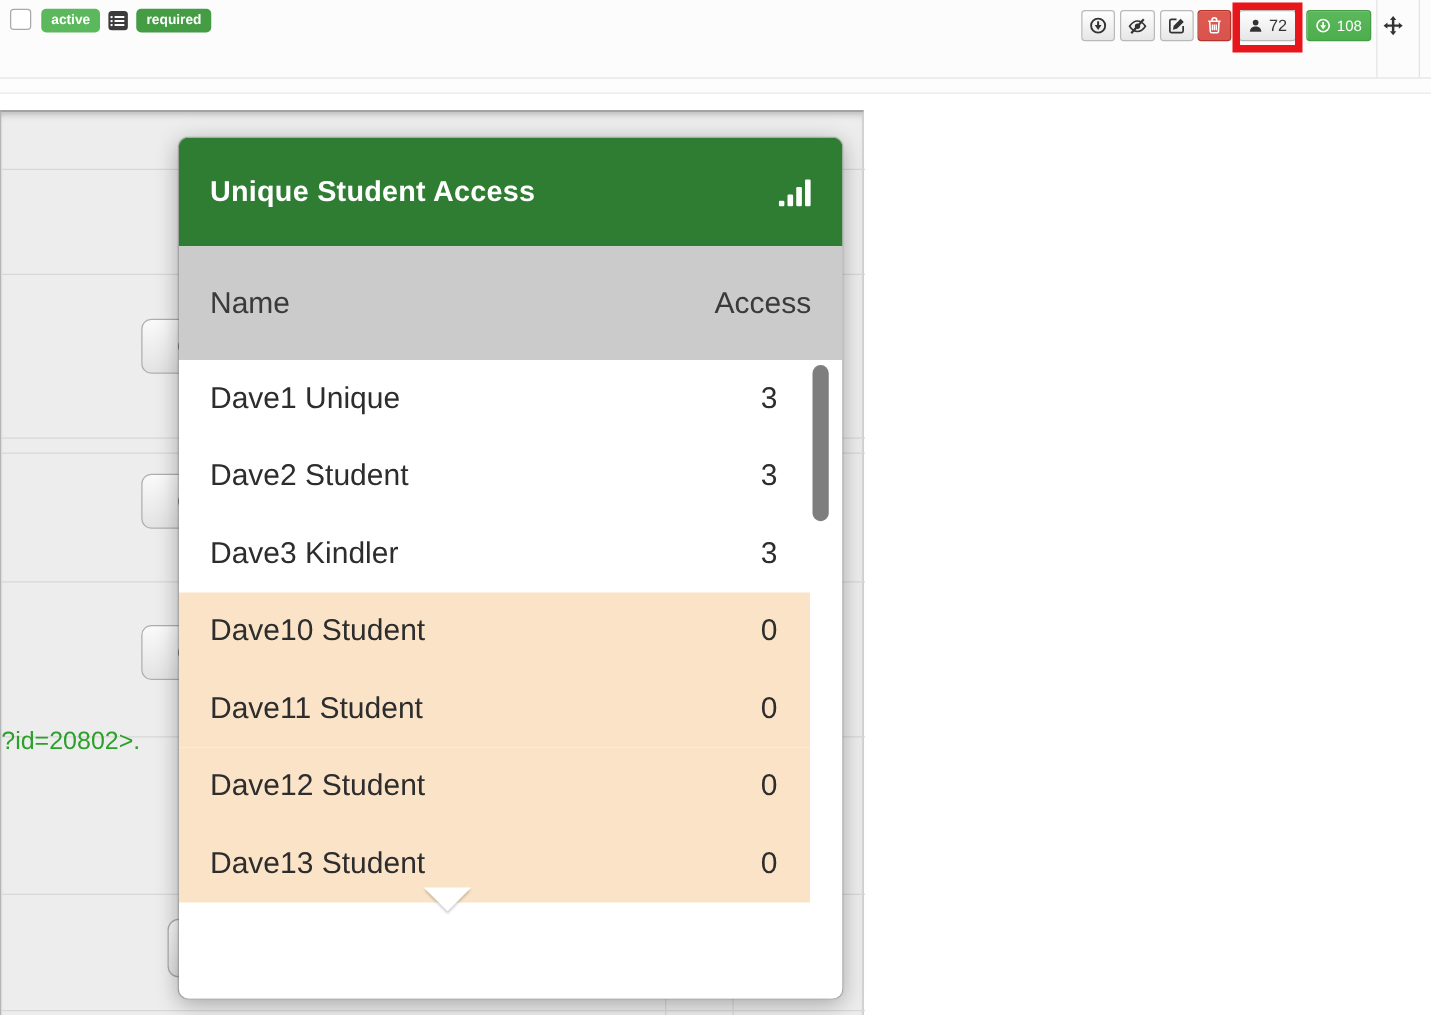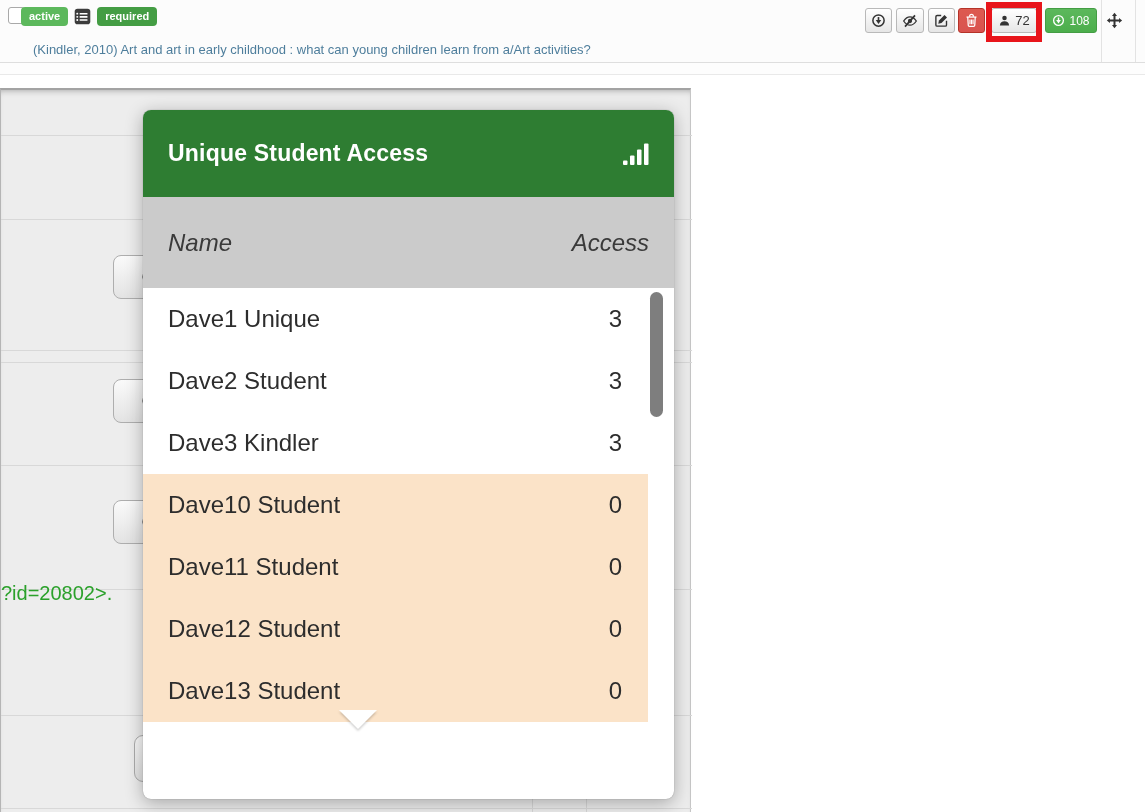--- a/index.html
+++ b/index.html
@@ -3,21 +3,21 @@
 <meta charset="utf-8">
 <style>
   html,body{margin:0;padding:0;background:#fff;}
   #screen{position:relative;width:1145px;height:812px;overflow:hidden;background:#fff;
           font-family:"Liberation Sans", sans-serif;-webkit-font-smoothing:antialiased;}
 
   
   .top-row{position:absolute;left:0;top:0;width:1145px;height:62px;background:#fcfcfc;border-bottom:1px solid #dedede;}
   .sub-strip{position:absolute;left:0;top:63px;width:1145px;height:11px;background:#fdfdfd;border-bottom:1px solid #e9e9e9;}
   .checkbox{position:absolute;left:8px;top:7px;width:15px;height:15px;background:#fff;border:1px solid #a9a9a9;border-radius:3px;}
-  .badges{position:absolute;left:21px;top:7px;display:flex;align-items:center;gap:6px;}
+  .badges{position:absolute;left:33px;top:7px;display:flex;align-items:center;gap:6px;}
   .badge{display:inline-block;font-size:11px;font-weight:bold;color:#fff;padding:4px 8px;border-radius:4px;line-height:1;}
   .b-active{background:var(--badge-active);}
   .b-required{background:var(--badge-required);}
   .list-ic{width:17px;height:17px;color:#3c3c3c;display:inline-flex;}
   .citation{position:absolute;left:33px;top:42px;font-size:13px;color:var(--citation-blue);white-space:nowrap;}
   .cell-vline{position:absolute;top:0;width:1px;height:62px;background:#e3e3e3;}
 
   
   .mbtn{position:absolute;top:8px;height:25px;box-sizing:border-box;border:1px solid #b9b9b9;border-radius:3px;
         background:linear-gradient(#ffffff,#e6e6e6);display:flex;align-items:center;justify-content:center;gap:4px;
@@ -51,21 +51,21 @@
   .bb.green{background:linear-gradient(#55b155,#3fa03f);border-color:#3c8c3c;color:#fff;font-size:20px;}
   .move-bottom{position:absolute;left:543px;top:652px;width:26px;height:26px;color:#2b2b2b;}
 
   
   .popover{position:absolute;left:143px;top:110px;width:531px;height:689px;background:#fff;border-radius:8px;
            overflow:hidden;z-index:20;box-shadow:0 4px 18px rgba(0,0,0,.30),0 0 1px rgba(0,0,0,.4);}
   .pop-head{height:87px;background:var(--accent-green);display:flex;align-items:center;padding:0 25px;box-sizing:border-box;}
   .pop-title{color:#fff;font-size:23px;font-weight:bold;letter-spacing:.2px;}
   .chart-ic{margin-left:auto;width:26px;height:24px;color:#fff;}
   .pop-sub{height:91px;background:var(--subheader-gray);display:flex;align-items:center;padding:0 25px;
-           box-sizing:border-box;font-size:24px;color:#3a3a3a;font-style:italic;}
+           box-sizing:border-box;font-size:24px;color:#3a3a3a;}
   .pop-sub .right{margin-left:auto;}
   .t-row{width:505px;height:62px;box-sizing:border-box;display:flex;align-items:center;
          padding:0 26px 0 25px;font-size:24px;color:#2d2d2d;background:#fff;}
   .t-row.hl{background:var(--row-highlight);gap:16px;}
   .t-row .t-access{margin-left:auto;}
   .sb-thumb{position:absolute;left:507px;top:182px;width:13px;height:125px;background:#7e7e7e;border-radius:7px;}
   .pop-arrow{position:absolute;left:339px;top:710px;width:0;height:0;z-index:21;
              border-left:19px solid transparent;border-right:19px solid transparent;border-top:19px solid #fff;
              filter:drop-shadow(0 2px 1px rgba(0,0,0,.18));}
 </style>
@@ -125,21 +125,20 @@
     <span class="checkbox"></span>
     <div class="badges">
       <span class="badge b-active">active</span>
       <span class="list-ic">
           <svg width="17" height="17">
             <use href="#i-list"></use>
           </svg>
         </span>
       <span class="badge b-required">required</span>
     </div>
-    <div class="citation">(Kindler, 2010) Art and art in early childhood : what can young children learn from a/Art activities?</div>
 
     <div class="cell-vline" style="left:1101px"></div>
     <div class="cell-vline" style="left:1135px"></div>
 
     <div class="mbtn" style="left:865px;width:27px">
       <svg width="15" height="15">
           <use href="#i-circle-down"></use>
         </svg>
     </div>
     <div class="mbtn" style="left:896px;width:28px">

